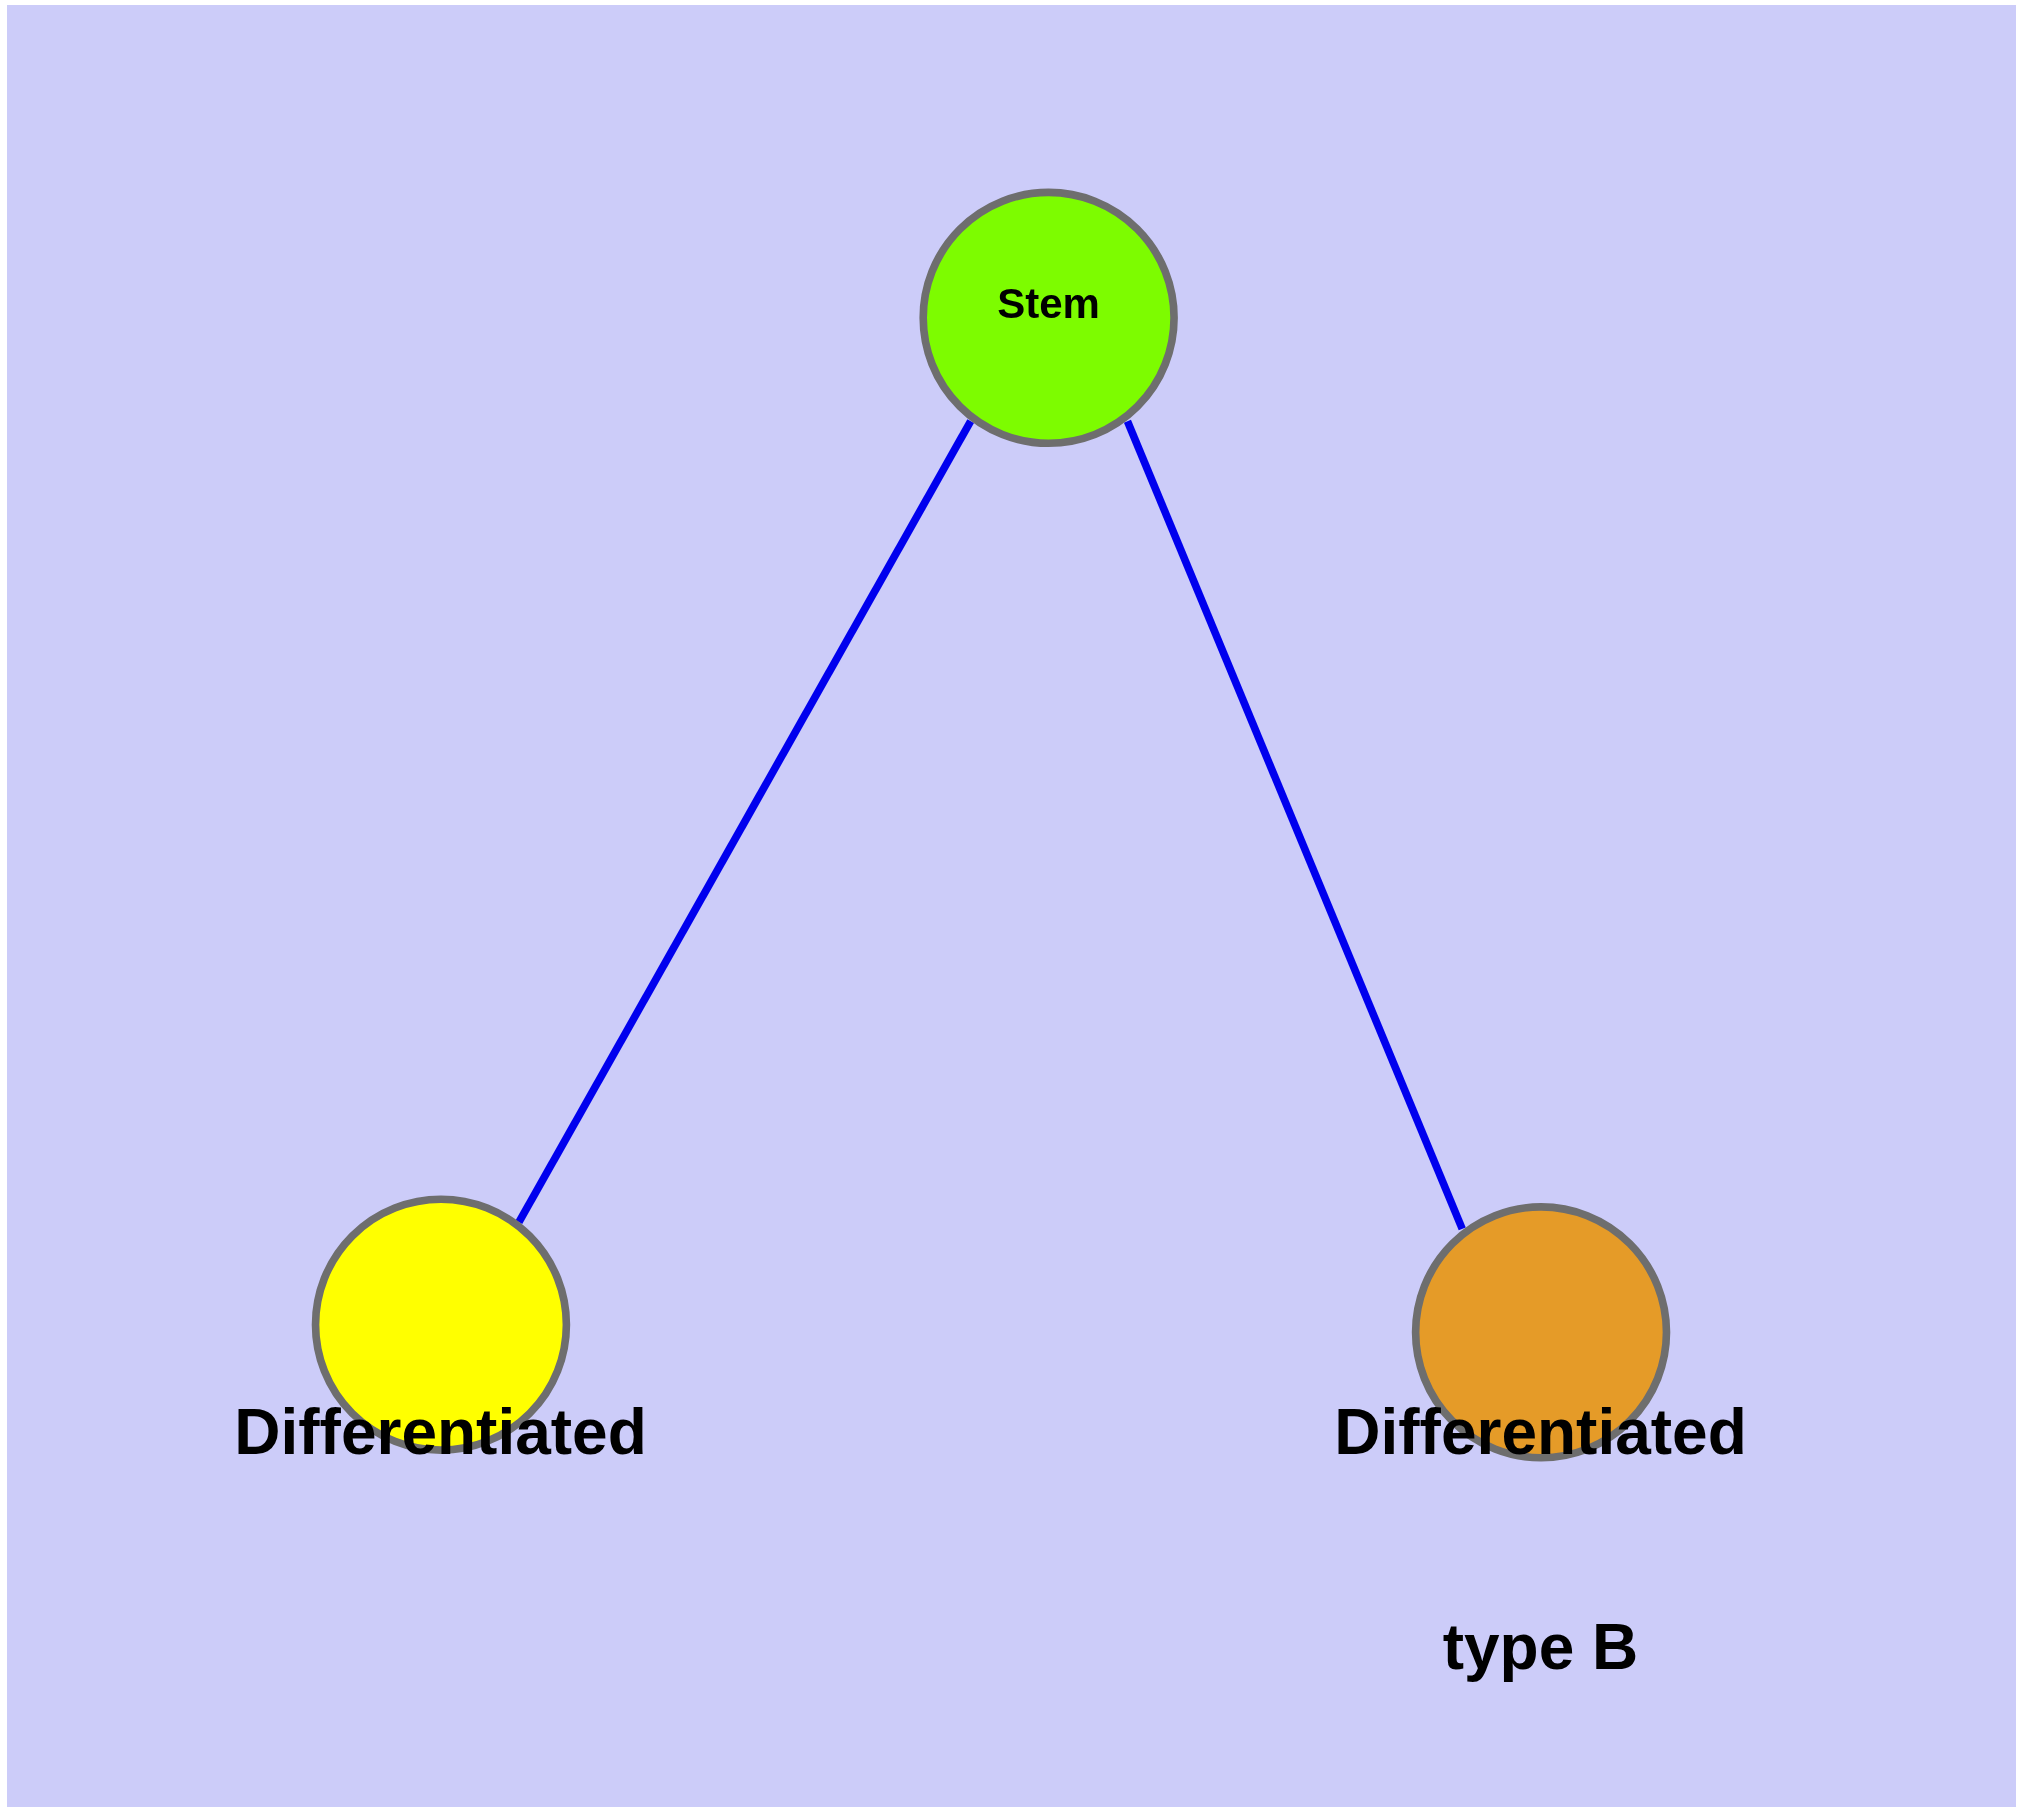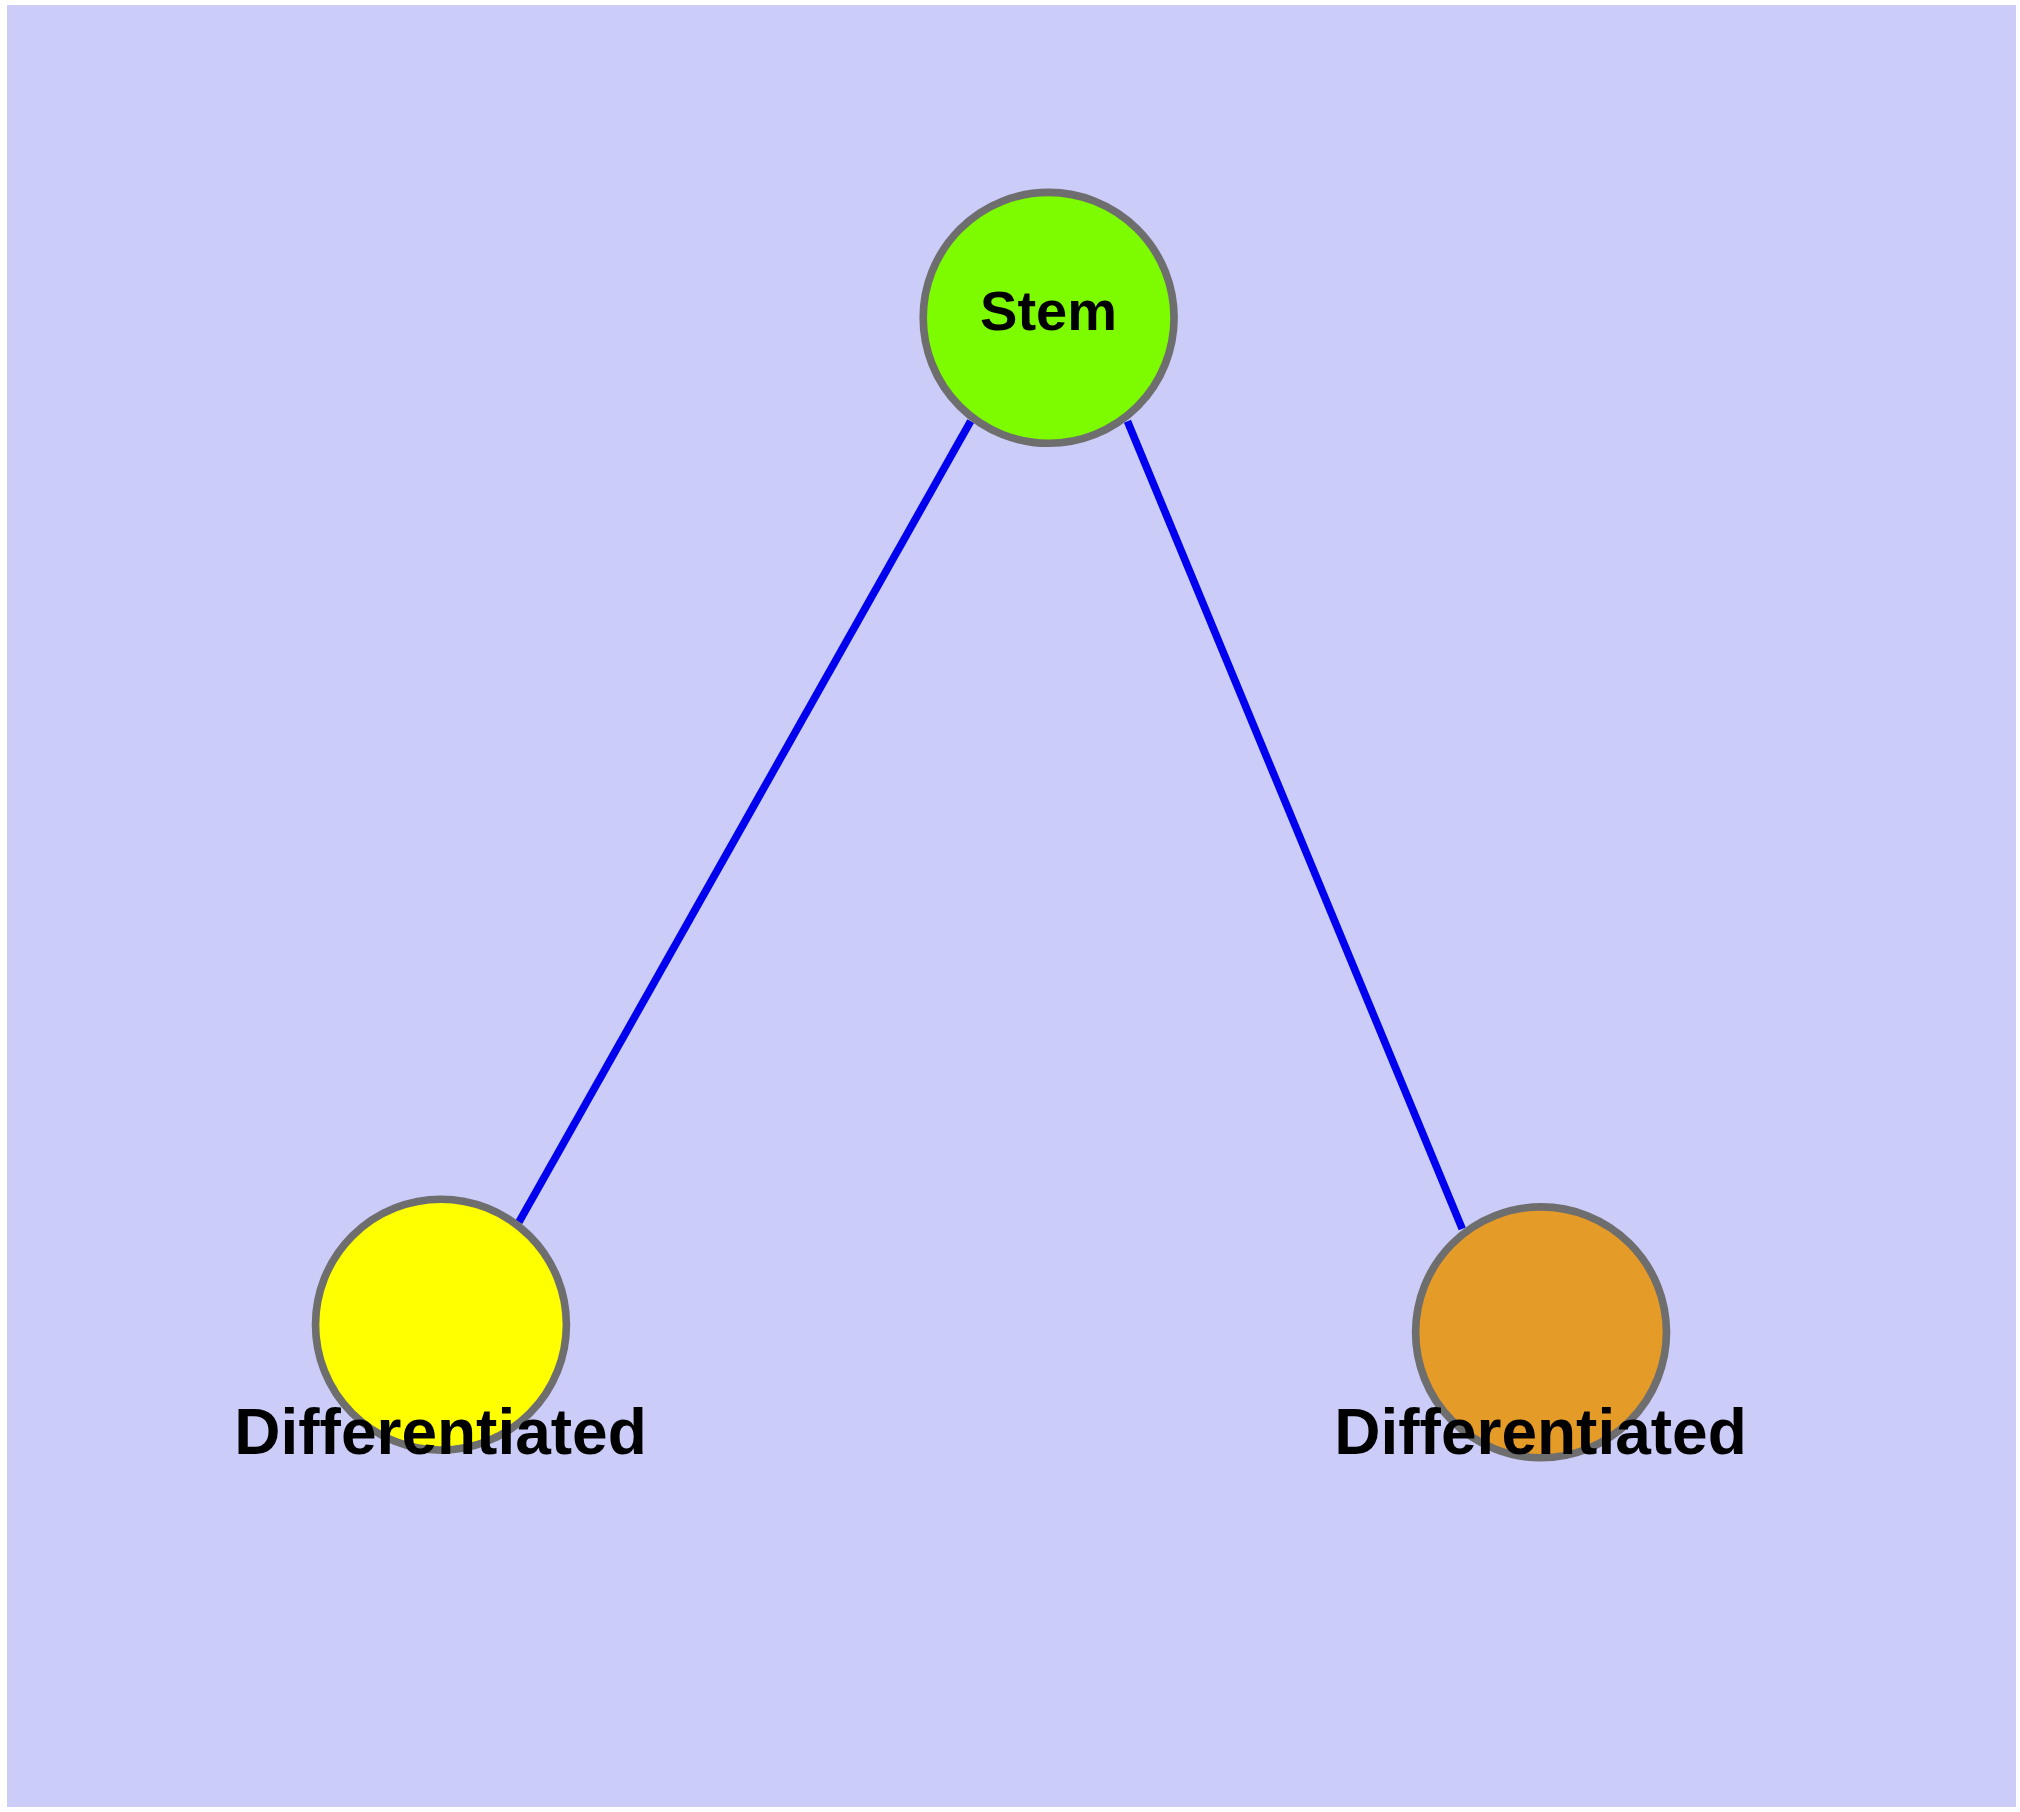--- a/index.html
+++ b/index.html
@@ -39,21 +39,21 @@
     font-family: "Liberation Sans", sans-serif;
     font-weight: bold;
     color: #000000;
     text-align: center;
     white-space: pre;
     line-height: 1.12;
     pointer-events: none;
     user-select: none;
   }
   #label-stem {
-    font-size: 56px;
+    font-size: 42px;
     left: 794px;
     top: 280px;
     width: 509px;
   }
   #label-diff-a {
     font-size: 64px;
     left: 161px;
     top: 1254px;
     width: 559px;
   }
@@ -84,16 +84,17 @@
   </svg>
 
   <div class="node-label" id="label-stem">Stem</div>
 
   <div class="node-label" id="label-diff-a">
     <div>Differentiated</div>
   </div>
 
   <div class="node-label" id="label-diff-b">
     <div>Differentiated</div>
+    <div>type B</div>
   </div>
 
 </div>
 
 
 </body></html>

